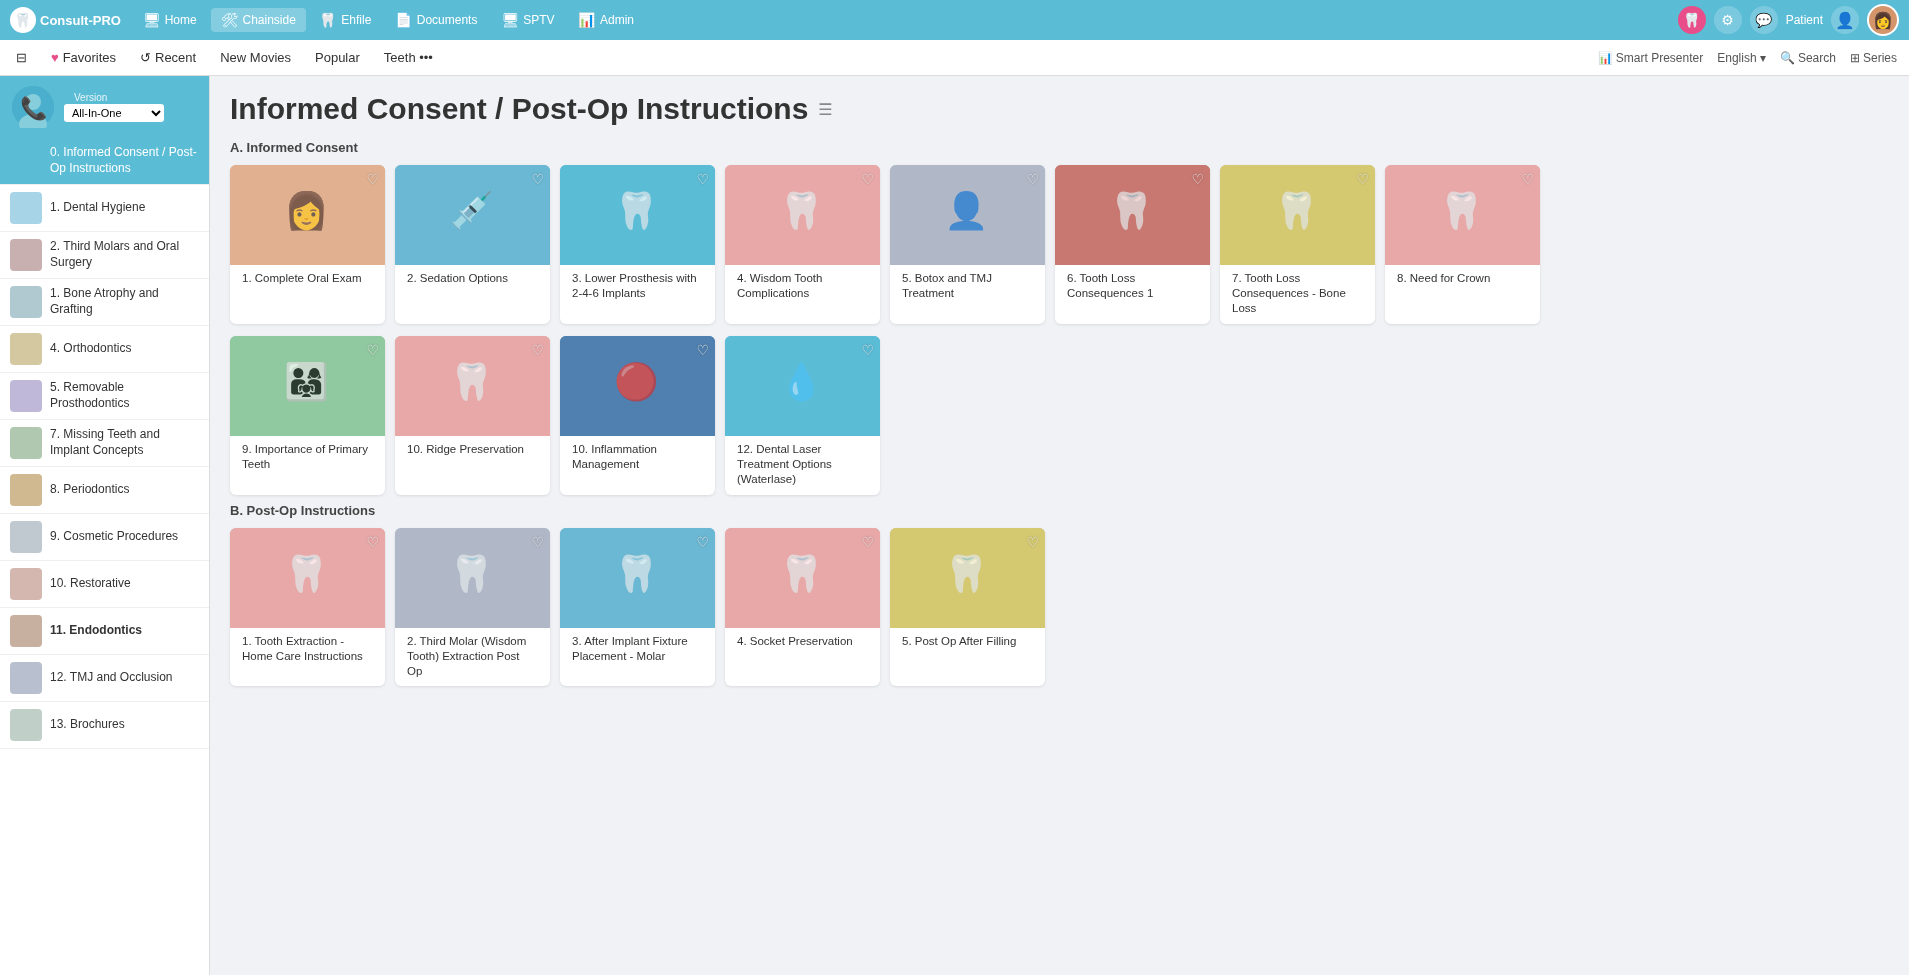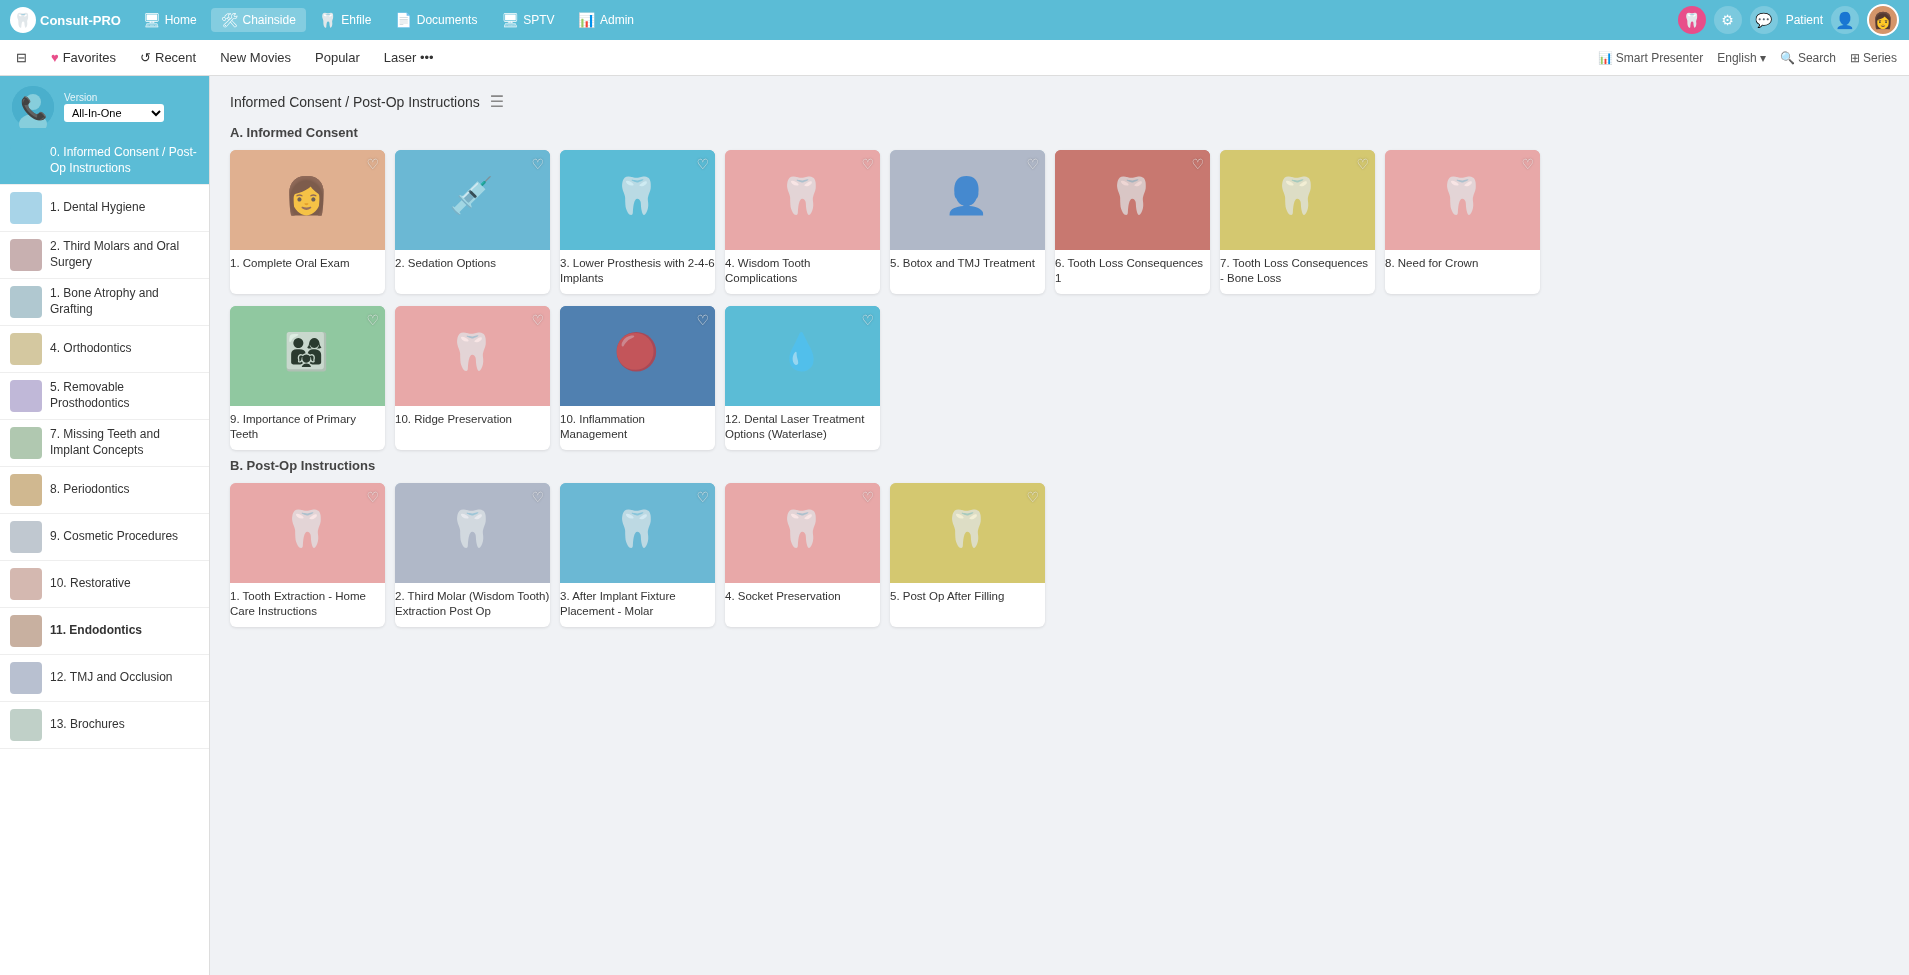--- a/index.html
+++ b/index.html
@@ -101,21 +101,21 @@
     .sidebar-avatar {
       width: 42px; height: 42px; border-radius: 50%;
       background: #4aafcc;
       display: flex; align-items: center; justify-content: center;
       color: white; font-size: 18px;
     }
     .sidebar-version {
       flex: 1;
     }
     .sidebar-version label {
-      font-size: 10px; color: rgba(255,255,255,0.85); display: block;
+      font-size: 10px; color: rgba(255,255,255,0.85); display: block; margin-left: 10px;
     }
     .sidebar-version select {
       font-size: 11px; border: none; border-radius: 3px;
       padding: 2px 4px; width: 100px; cursor: pointer;
       background: white;
     }
     .sidebar-item {
       display: flex; align-items: center; gap: 8px;
       padding: 7px 10px;
       cursor: pointer; border-bottom: 1px solid #eee;
@@ -136,21 +136,21 @@
     .content {
       flex: 1; overflow-y: auto;
       padding: 16px 20px;
       background: #f0f2f5;
     }
     .content-header {
       display: flex; align-items: center; gap: 10px;
       margin-bottom: 14px;
     }
     .content-title {
-      font-size: 14px; font-weight: 400; color: #333;
+      font-size: 30px; font-weight: 700; color: #333;
     }
     .menu-icon { color: #888; font-size: 16px; cursor: pointer; }
 
     .section-title {
       font-size: 13px; font-weight: bold; color: #444;
       margin-bottom: 10px; margin-top: 8px;
     }
 
     .cards-grid {
       display: flex; flex-wrap: wrap; gap: 10px;
@@ -178,21 +178,21 @@
     .card-thumb svg { width: 100%; height: 100%; }
 
     .heart-btn {
       position: absolute; top: 6px; right: 6px;
       color: rgba(255,255,255,0.8);
       font-size: 14px; cursor: pointer;
       text-shadow: 0 0 2px rgba(0,0,0,0.5);
     }
 
     .card-label {
-      padding: 6px 0 8px;
+      padding: 6px 12px 8px;
       font-size: 11.5px; color: #333; line-height: 1.3;
     }
 
     
     .thumb-blue { background: linear-gradient(135deg, #6bb8d4, #4a9fbd); }
     .thumb-teal { background: linear-gradient(135deg, #5bbcd6, #3a9ab8); }
     .thumb-pink { background: linear-gradient(135deg, #e8b4b8, #d4908a); }
     .thumb-green { background: linear-gradient(135deg, #8bc8a0, #6aaa80); }
     .thumb-gray { background: linear-gradient(135deg, #b0c8d8, #90afc0); }
     .thumb-yellow { background: linear-gradient(135deg, #d4c890, #c0b070); }
@@ -258,21 +258,21 @@
     <span>↺</span>
     <span>Recent</span>
   </div>
   <div class="sub-nav-item">
     <span>New Movies</span>
   </div>
   <div class="sub-nav-item">
     <span>Popular</span>
   </div>
   <div class="sub-nav-item">
-    <span>Laser •••</span>
+    <span>Teeth •••</span>
   </div>
 
   <div class="sub-nav-spacer"></div>
 
   <div class="sub-nav-right">
     <span>
       <span>📊</span>
       <span>Smart Presenter</span>
     </span>
     <span>

